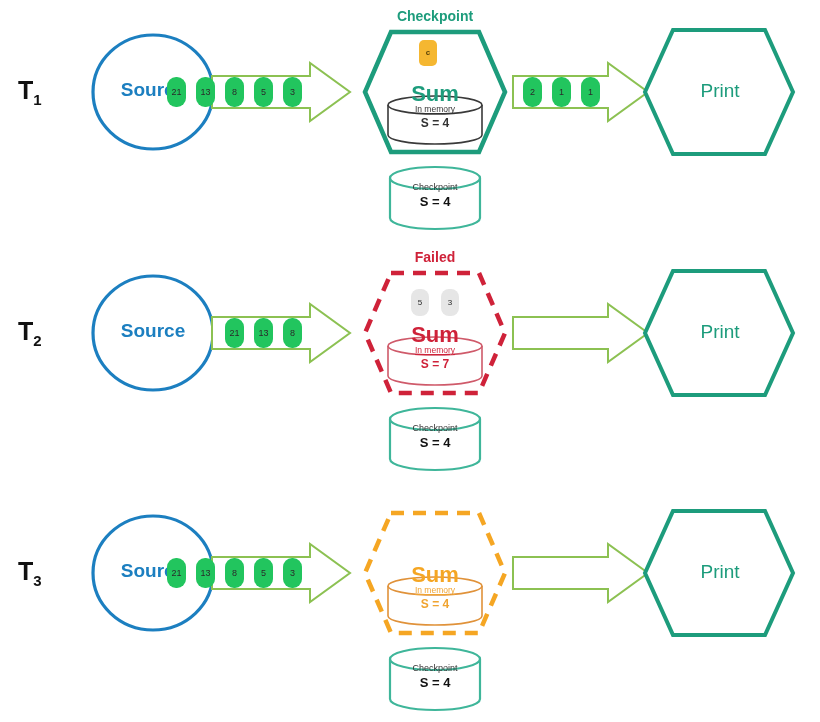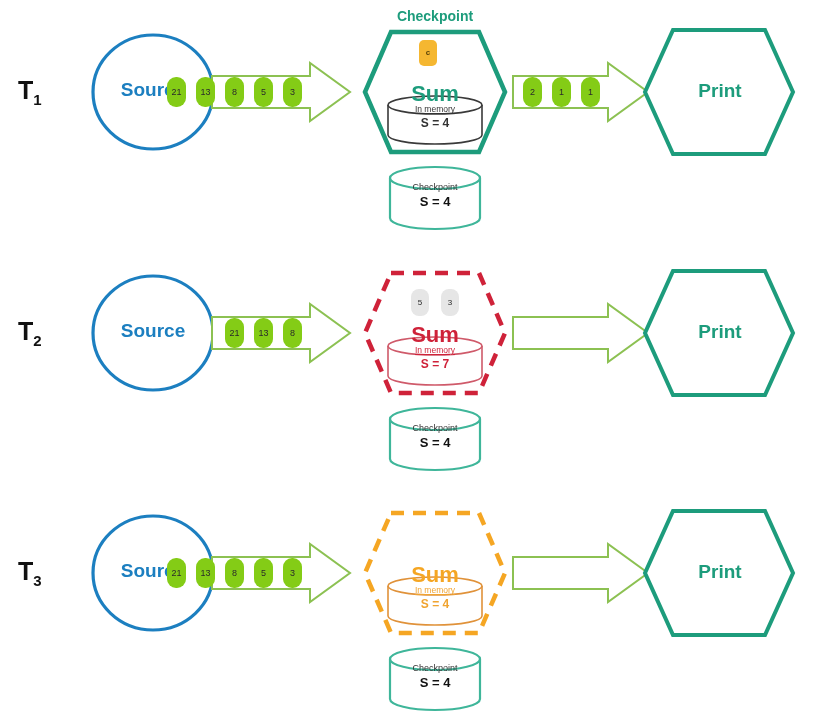--- a/index.html
+++ b/index.html
@@ -71,21 +71,21 @@
     font-size: 19px;
     font-weight: bold;
     color: #1c7fc0;
   }
   .print-text {
     left: 650px;
     top: 80px;
     width: 140px;
     text-align: center;
     font-size: 19px;
-    font-weight: bold;
+    font-weight: normal;
     color: #1d9c7c;
   }
   .status-text {
     left: 355px;
     top: 8px;
     width: 160px;
     text-align: center;
     font-size: 14px;
     font-weight: bold;
   }
@@ -158,21 +158,21 @@
     text-align: center;
     line-height: 26px;
   }
 
   
   .pill {
     position: absolute;
     width: 19px;
     height: 30px;
     border-radius: 9px;
-    background: #84cc16;
+    background: #22c55e;
     color: #2a2a2a;
     font-size: 9px;
     text-align: center;
     line-height: 30px;
     font-family: "Liberation Sans", sans-serif;
   }
   .pill-sm {
     position: absolute;
     width: 18px;
     height: 27px;
@@ -235,20 +235,21 @@
         </g>
         <path d="M 673 30 L 765 30 L 793 92 L 765 154 L 673 154 L 645 92 Z" fill="#ffffff" stroke="#1d9c7c" stroke-width="4" stroke-linejoin="miter"></path>
         <g>
           <path d="M 390 178 L 390 218 A 45 11 0 0 0 480 218 L 480 178" fill="#ffffff" stroke="#3fb69a" stroke-width="2.2"></path>
           <ellipse cx="435" cy="178" rx="45" ry="11" fill="#ffffff" stroke="#3fb69a" stroke-width="2.2"></ellipse>
         </g>
       </svg>
       <div class="time-label"><span>T</span><span class="sub">2</span></div>
       <div class="lbl src-text">Source</div>
       <div class="lbl print-text">Print</div>
+      <div class="lbl status-text status-failed">Failed</div>
       <div class="lbl sum-text sum-red">Sum</div>
       <div class="lbl mem-caption c-red">In memory</div>
       <div class="lbl mem-value c-red">S = 7</div>
       <div class="lbl ck-caption">Checkpoint</div>
       <div class="lbl ck-value">S = 4</div>
       <div class="pill" style="left: 225px; top: 77px;">21</div>
       <div class="pill" style="left: 254px; top: 77px;">13</div>
       <div class="pill" style="left: 283px; top: 77px;">8</div>
       <div class="pill-sm" style="left: 411px; top: 48px;">5</div>
       <div class="pill-sm" style="left: 441px; top: 48px;">3</div>

